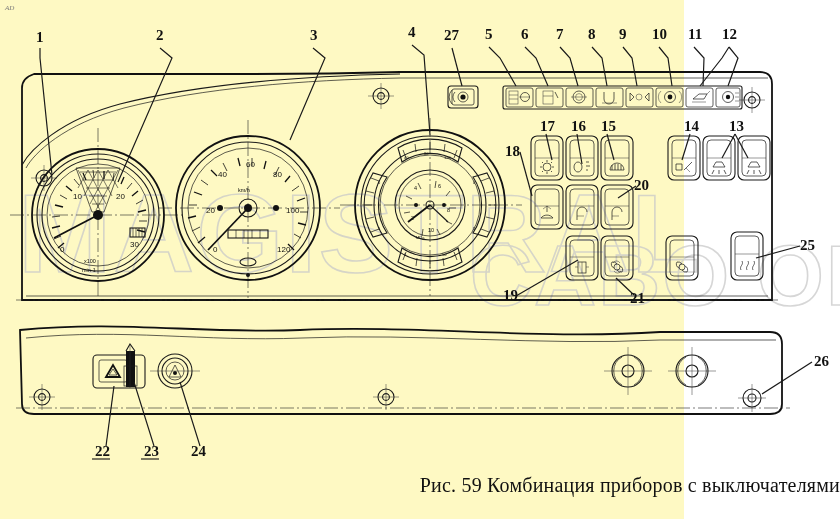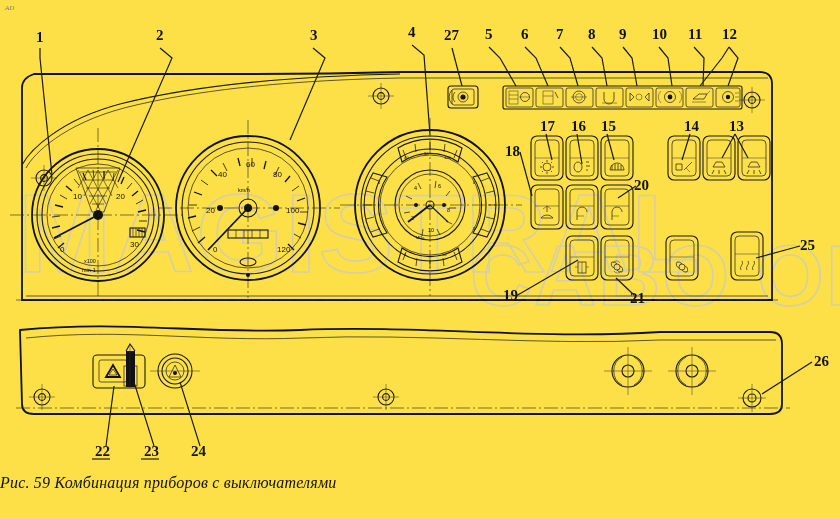--- a/index.html
+++ b/index.html
@@ -1,34 +1,34 @@
 <!DOCTYPE html>
 <html><head>
 <meta charset="utf-8">
 <style>
   html,body{margin:0;padding:0;background:#ffffff;}
   body{width:840px;height:519px;overflow:hidden;font-family:"Liberation Serif",serif;}
-  #root{position:relative;width:840px;height:519px;background:#fde047;}
+  #root{position:relative;width:684px;height:519px;background:#fef9c3;}
   svg.layer{position:absolute;left:0;top:0;width:840px;height:519px;}
   .ln{fill:none;stroke:#1a1a1a;stroke-width:1.1;}
   .ln-thin{fill:none;stroke:#1a1a1a;stroke-width:0.7;}
   .ln-thick{fill:none;stroke:#111;stroke-width:1.8;}
   .ln-hair{fill:none;stroke:#333;stroke-width:0.5;}
   .axis{fill:none;stroke:#222;stroke-width:0.6;stroke-dasharray:14 3 2 3;}
   .leader{fill:none;stroke:#1a1a1a;stroke-width:1.2;}
   .tick{stroke:#111;stroke-width:1.3;}
   .tick-s{stroke:#111;stroke-width:0.8;}
   .fillblk{fill:#111;stroke:none;}
   .wm{fill:none;stroke:#c9c9c9;stroke-width:1.6;}
   .num{font-family:"Liberation Serif",serif;font-size:15px;fill:#111;font-weight:700;}
   .gtxt{font-family:"Liberation Sans",sans-serif;font-size:8px;fill:#111;}
   .gtxt-s{font-family:"Liberation Sans",sans-serif;font-size:5.5px;fill:#111;}
   .gtxt-xs{font-family:"Liberation Sans",sans-serif;font-size:4px;fill:#111;}
-  .cap{position:absolute;left:0;top:474px;width:840px;text-align:left;
-       font-family:"Liberation Serif",serif;font-size:16px;color:#111;letter-spacing:.2px;font-style:italic;}
+  .cap{position:absolute;left:0;top:474px;width:840px;text-align:right;
+       font-family:"Liberation Serif",serif;font-size:20px;color:#111;letter-spacing:.2px;}
   .corner{position:absolute;left:5px;top:4px;font-family:"Liberation Serif",serif;
        font-size:7px;color:#7a7a7a;font-style:italic;}
 </style>
 </head>
 <body>
 
 <div id="root">
 
   <div class="corner">AD</div>
 

